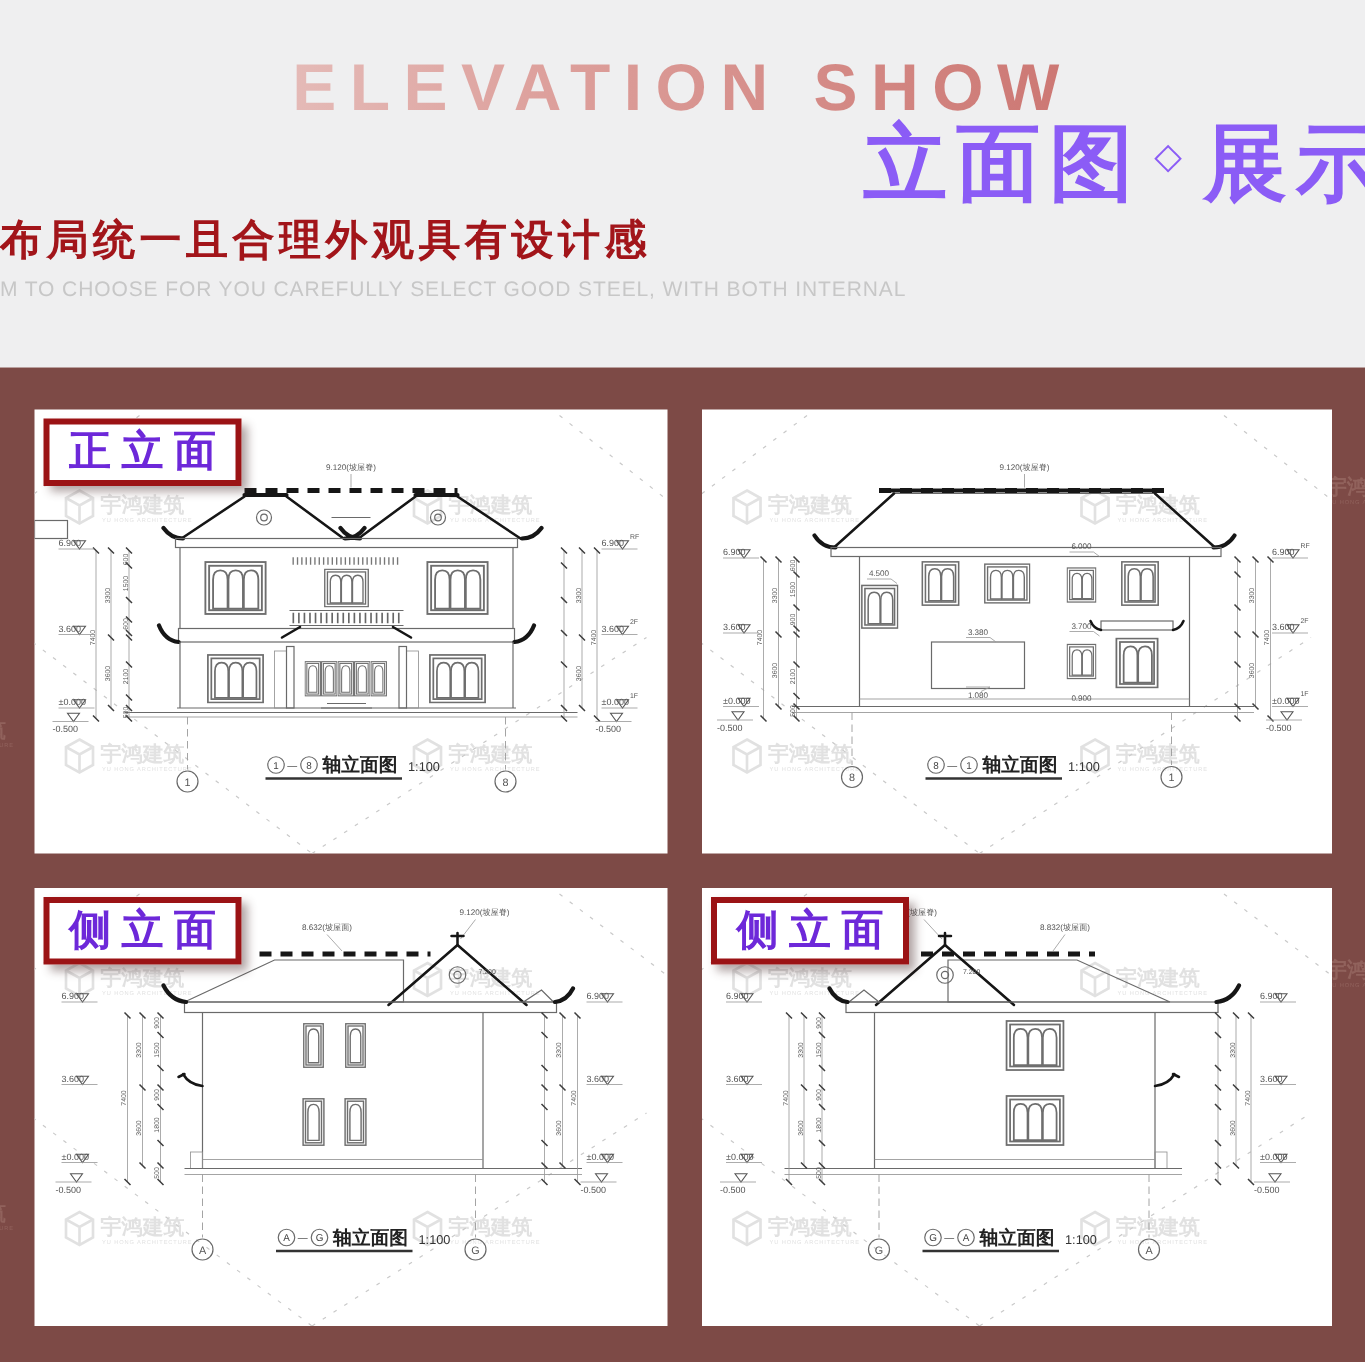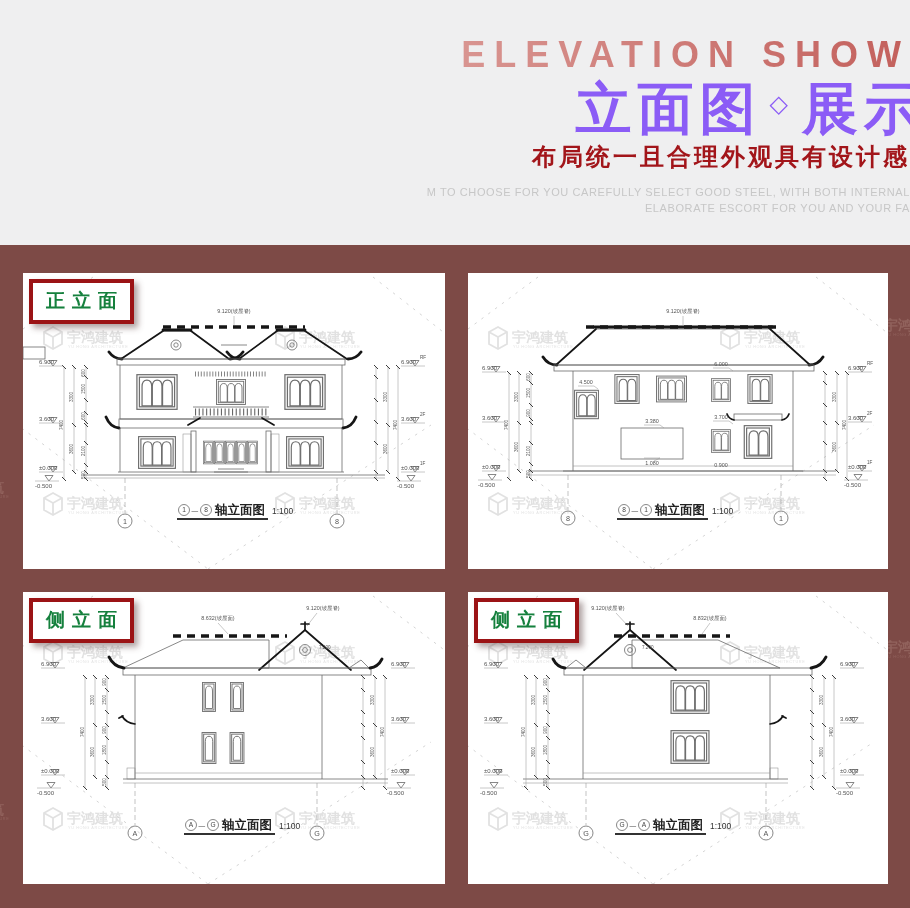--- a/index.html
+++ b/index.html
@@ -1,29 +1,29 @@
 <!DOCTYPE html>
 <html><head>
 <meta charset="utf-8">
 <style>
   html,body{margin:0;padding:0;background:#fff}
   .page{position:relative;width:910px;height:908px;overflow:hidden;font-family:"Liberation Sans",sans-serif}
   
   .hero{position:absolute;left:0;top:0;width:910px;height:245px;background:#efeff0;overflow:hidden}
-  .hero-en{position:absolute;top:34px;left:0;width:100%;text-align:right;font-size:36px;font-weight:700;letter-spacing:9px;white-space:nowrap;
+  .hero-en{position:absolute;top:34px;left:0;width:100%;text-align:center;font-size:44px;font-weight:700;letter-spacing:9px;white-space:nowrap;
     background:linear-gradient(90deg,#edd8d6 0%,#dda09c 40%,#c3605c 100%);-webkit-background-clip:text;background-clip:text;color:transparent}
   .hero-title{position:absolute;top:72px;left:16px;width:100%;text-align:right;font-size:56px;font-weight:800;color:#8b5cf6;letter-spacing:6px;margin:0;white-space:nowrap}
   .diamond{font-size:24px;vertical-align:16px;font-weight:400;margin:0 8px}
-  .hero-sub{position:absolute;top:141px;left:0;width:100%;text-align:right;font-size:24px;font-weight:600;color:#a2151a;letter-spacing:3px}
-  .hero-desc{position:absolute;top:184px;left:0;width:100%;text-align:right;font-size:11px;line-height:16px;color:#c7c7c7;letter-spacing:.6px}
+  .hero-sub{position:absolute;top:141px;left:0;width:100%;text-align:left;font-size:28px;font-weight:600;color:#a2151a;letter-spacing:3px}
+  .hero-desc{position:absolute;top:184px;left:0;width:100%;text-align:left;font-size:14px;line-height:16px;color:#c7c7c7;letter-spacing:.6px}
   
   .board{position:absolute;left:0;top:245px;width:910px;height:663px;background:#7d4a46}
   .card{position:absolute;background:#ffffff}
-  .card-label{position:absolute;top:6px;left:6px;z-index:3;background:#fff;border:4px solid #9b1315;color:#15803d;
-    font-size:19px;font-weight:700;letter-spacing:7px;padding:0 6px 2px 13px;line-height:35px;box-shadow:4px 4px 6px rgba(80,50,50,.45)}
+  .card-label{position:absolute;top:6px;left:6px;z-index:3;background:#fff;border:4px solid #9b1315;color:#6d28d9;
+    font-size:28px;font-weight:700;letter-spacing:7px;padding:0 6px 2px 13px;line-height:35px;box-shadow:4px 4px 6px rgba(80,50,50,.45)}
   .card svg.draw{position:absolute;left:0;top:0}
   
   .w{stroke:#6a6a6a;fill:none;stroke-width:.8}
   .w2{stroke:#909090;fill:none;stroke-width:.55}
   .sym{stroke:#6e6e6e;fill:none;stroke-width:.9}
   .blk{stroke:#161616;fill:none;stroke-width:2.8;stroke-linecap:round}
   .blk2{stroke:#161616;fill:none;stroke-width:1.7;stroke-linecap:round}
   .ridge{stroke:#161616;stroke-width:3.4;stroke-dasharray:8 6;fill:none}
   .dim{stroke:#9a9a9a;stroke-width:.55;fill:none}
   .tick{stroke:#3d3d3d;stroke-width:1;fill:none}
@@ -74,21 +74,20 @@
       </symbol>
     </defs>
   </svg>
 
   <section class="hero">
     <div class="hero-en">ELEVATION SHOW</div>
     <h1 class="hero-title"><span>立面图</span><span class="diamond">◇</span><span>展示</span></h1>
     <div class="hero-sub">布局统一且合理外观具有设计感</div>
     <div class="hero-desc">
       <div>M TO CHOOSE FOR YOU CAREFULLY SELECT GOOD STEEL, WITH BOTH INTERNAL</div>
-      <div>ELABORATE ESCORT FOR YOU AND YOUR FA</div>
     </div>
   </section>
 
   <section class="board">
 
     <svg width="910" height="663" style="position:absolute;left:0;top:0">
       <use href="#wmlogo" class="wm-brown" x="858" y="68" width="112" height="26"></use>
       <use href="#wmlogo" class="wm-brown" x="-78" y="230" width="112" height="26"></use>
       <use href="#wmlogo" class="wm-brown" x="858" y="390" width="112" height="26"></use>
       <use href="#wmlogo" class="wm-brown" x="-78" y="552" width="112" height="26"></use>

